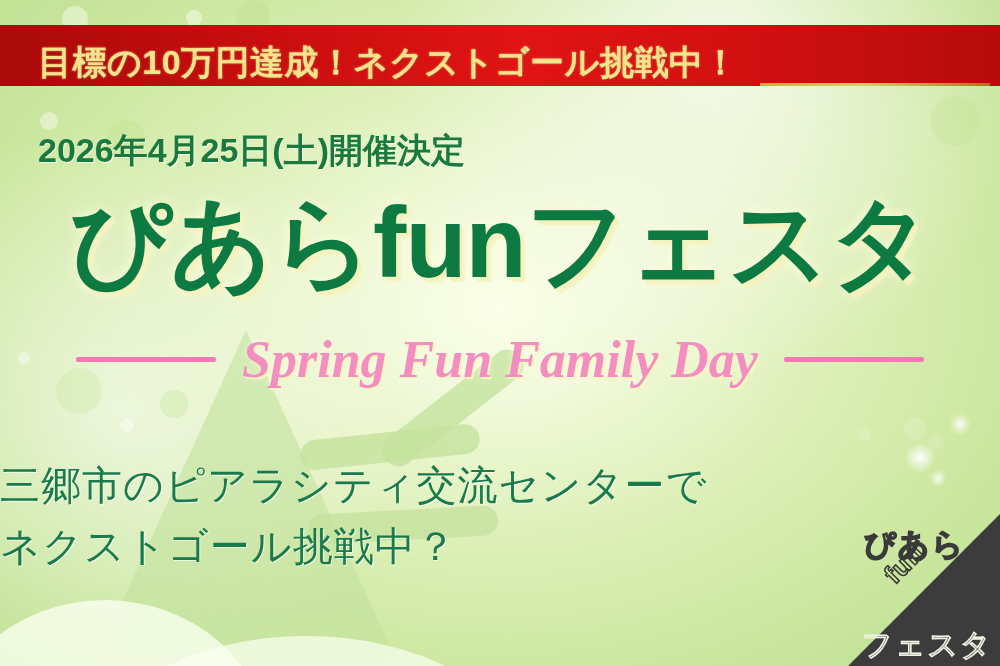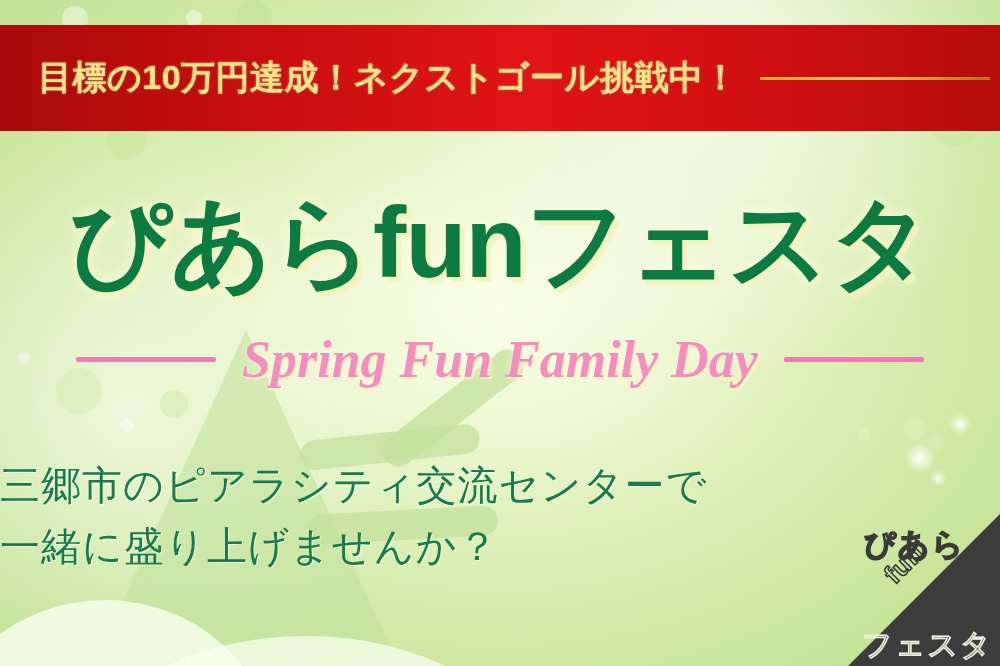--- a/index.html
+++ b/index.html
@@ -38,23 +38,23 @@
       radial-gradient(ellipse 50% 3% at 50% 50%, rgba(255,255,255,.98) 0%, rgba(255,255,255,0) 72%),
       radial-gradient(ellipse 3% 50% at 50% 50%, rgba(255,255,255,.98) 0%, rgba(255,255,255,0) 72%);
   }
   .sparkle::after{transform:translate(-50%,-50%) rotate(45deg);opacity:.72;}
   .sparkle .core{
     position:absolute;left:50%;top:50%;width:26%;height:26%;transform:translate(-50%,-50%);
     border-radius:50%;background:radial-gradient(circle,rgba(255,255,255,1) 0%,rgba(255,255,255,0) 70%);
   }
   
   #banner{
-    position:absolute;left:0;top:25px;width:1000px;height:106px;
+    position:absolute;left:0;top:25px;width:1000px;height:61px;
     background:linear-gradient(90deg,#a90a0a 0%, #c50d0d 22%, #e01414 52%, #d21010 74%, #b60c0c 100%);
-    display:flex;align-items:center;
+    display:flex;align-items:flex-end;
   }
   #banner-text{
     margin-left:38px;
     font-size:34px;font-weight:700;letter-spacing:.5px;
     color:#f7e388;white-space:nowrap;
     text-shadow:0 0 2px rgba(255,245,180,.8), 1px 1px 0 rgba(120,5,5,.35);
   }
   #banner-rule{
     margin-left:22px;height:3px;flex:0 0 230px;
     background:linear-gradient(90deg,#e8a23a 0%,#f0c469 45%,#c06a20 100%);
@@ -154,32 +154,33 @@
     </div>
   <div class="sparkle" style="left:906px;top:446px;width:64px;height:64px;opacity:.85;">
       <span class="core"></span>
     </div>
 
   <div id="banner">
     <span id="banner-text">目標の10万円達成！ネクストゴール挑戦中！</span>
     <span id="banner-rule"></span>
   </div>
 
+  <div id="date-line">2026年4月25日(土)開催決定</div>
 
   <div id="main-title">ぴあらfunフェスタ</div>
 
   <div id="subtitle-row">
     <span class="sub-rule"></span>
     <span id="subtitle-text">Spring Fun Family Day</span>
     <span class="sub-rule"></span>
   </div>
 
   <div id="body-copy">
     <div>三郷市のピアラシティ交流センターで</div>
-    <div>一緒に盛り上げませんか？</div>
+    <div>ネクストゴール挑戦中？</div>
   </div>
 
   <div id="logo">
     <div id="logo-tri"></div>
     <div id="logo-top">ぴあら</div>
     <div id="logo-mid">fun</div>
     <div id="logo-bottom">フェスタ</div>
   </div>
 
 </div>

